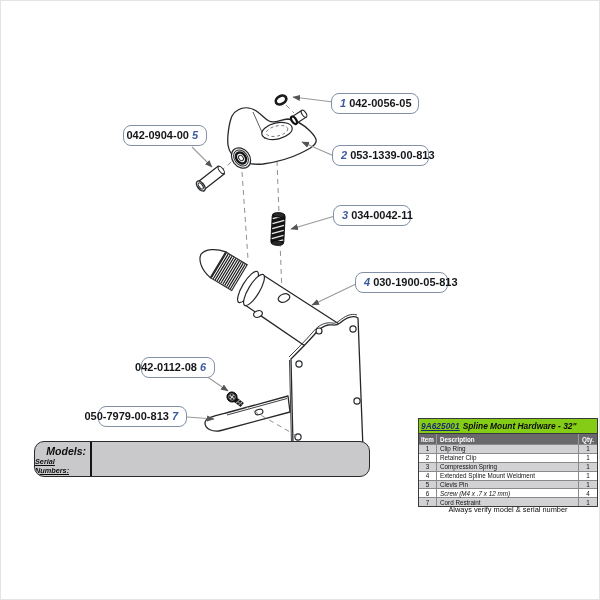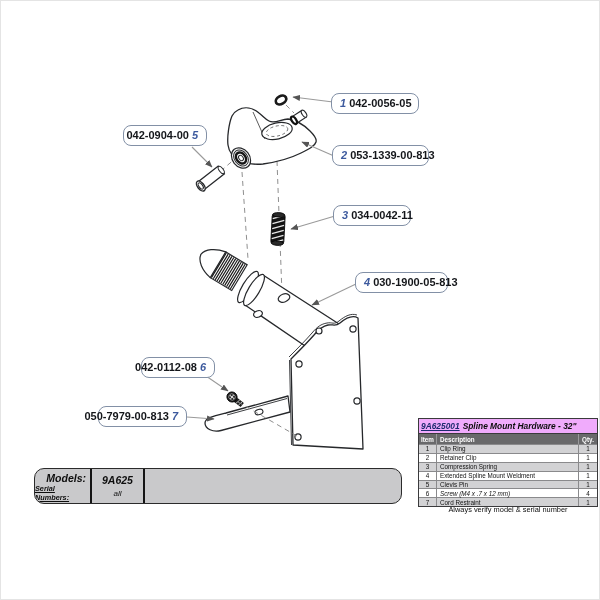--- a/index.html
+++ b/index.html
@@ -21,21 +21,21 @@
   }
   .callout .pn{
     font-weight:bold;font-size:11px;color:#14161a;flex:1;text-align:center;
     padding-right:7px;line-height:1;white-space:nowrap;
   }
   .callout.num-right{flex-direction:row-reverse;}
   .callout.num-right .num{padding:0 8px 0 3px;}
   .callout.num-right .pn{padding-right:0;padding-left:7px;}
   
   .ptable{
-    position:absolute;left:417px;top:417px;width:180px;background:#f0abfc;
+    position:absolute;left:417px;top:417px;width:180px;background:#84cc16;
     border:1.5px solid #3a3a3c;box-sizing:border-box;z-index:6;
   }
   .ptitle{
     height:14px;display:flex;align-items:center;padding-left:2px;
     border-bottom:1.2px solid #3a3a3c;font-style:italic;font-weight:bold;
     font-size:8.4px;color:#0c0c0c;white-space:nowrap;
   }
   .ptitle .code{color:#1c2a6e;text-decoration:underline;margin-right:3px;}
   .phead{
     display:flex;background:#69696b;color:#fff;font-weight:bold;
@@ -51,23 +51,23 @@
   .phead .c-item{border-right:1px solid #9a9a9c;}
   .c-desc{flex:1;padding-left:3px;border-right:1px solid #8a8a8c;align-self:stretch;display:flex;align-items:center;}
   .phead .c-desc{border-right:1px solid #9a9a9c;}
   .c-qty{width:18px;text-align:center;}
   .verify-note{
     position:absolute;left:417px;top:504px;width:180px;text-align:center;
     font-weight:normal;font-size:7.4px;color:#0c0c0c;z-index:6;
   }
   
   .models-box{
-    position:absolute;left:33px;top:467px;width:368px;height:36px;
+    position:absolute;left:33px;top:440px;width:336px;height:36px;
     background:#c9c9cb;border:1.6px solid #2b2b2b;border-radius:10px;
-    box-sizing:border-box;display:flex;z-index:6;overflow:hidden;
+    box-sizing:border-box;display:flex;z-index:6;overflow:hidden;gap:48px;
   }
   .m-cell1{
     width:57px;box-sizing:border-box;border-right:2.2px solid #141414;
     display:flex;flex-direction:column;justify-content:space-around;
     align-items:flex-end;padding:3px 4px 3px 0;
   }
   .m-cell2{
     width:53px;box-sizing:border-box;border-right:2.2px solid #141414;
     display:flex;flex-direction:column;justify-content:space-around;
     align-items:center;padding:3px 0;
@@ -296,20 +296,16 @@
         </div>
       </div>
   </div>
   <div class="verify-note">Always verify model &amp; serial number</div>
 
   <div class="models-box">
     <div class="m-cell1">
       <span class="m-models-label">Models:</span>
       <span class="m-serial-label">Serial Numbers:</span>
     </div>
-    <div class="m-cell2">
-      <span class="m-models-value">9A625</span>
-      <span class="m-serial-value">all</span>
-    </div>
     <div class="m-cell3"></div>
   </div>
 
 </div>
 
 </body></html>

